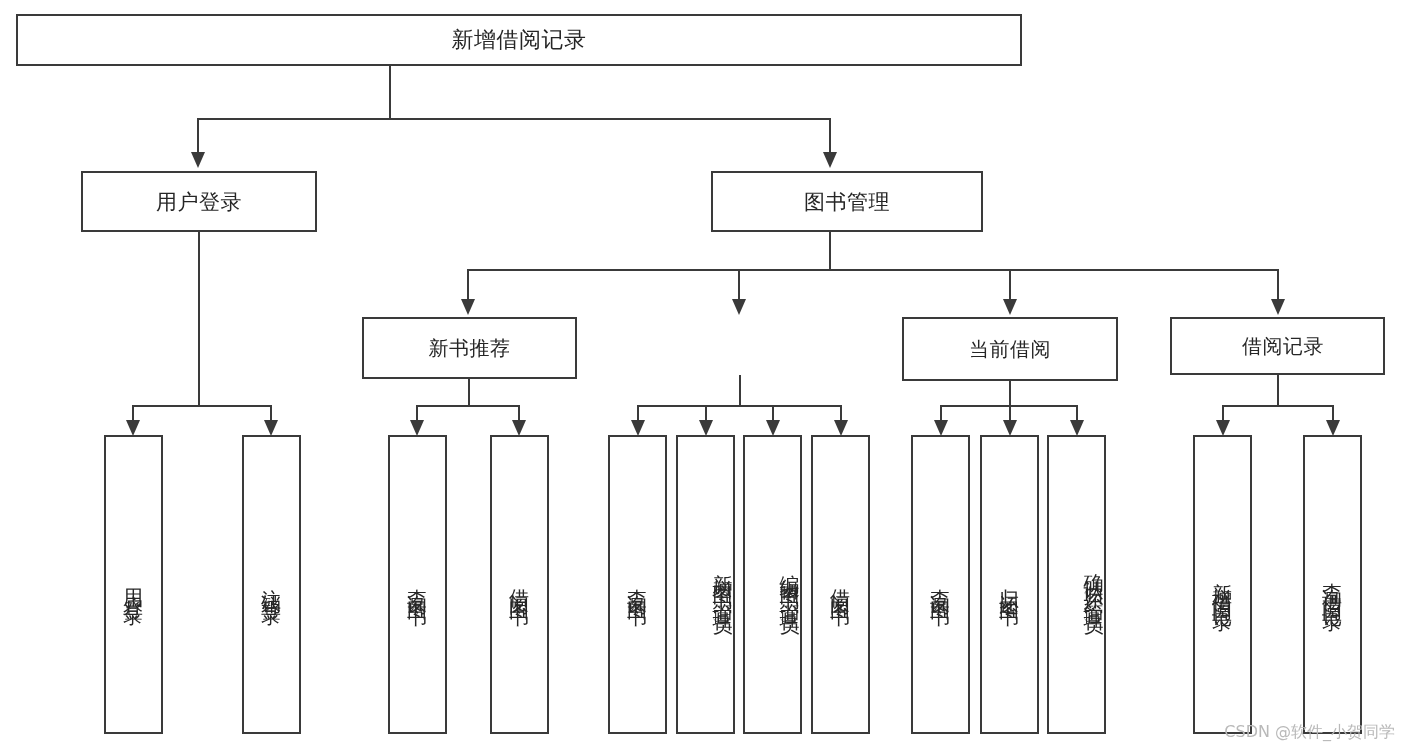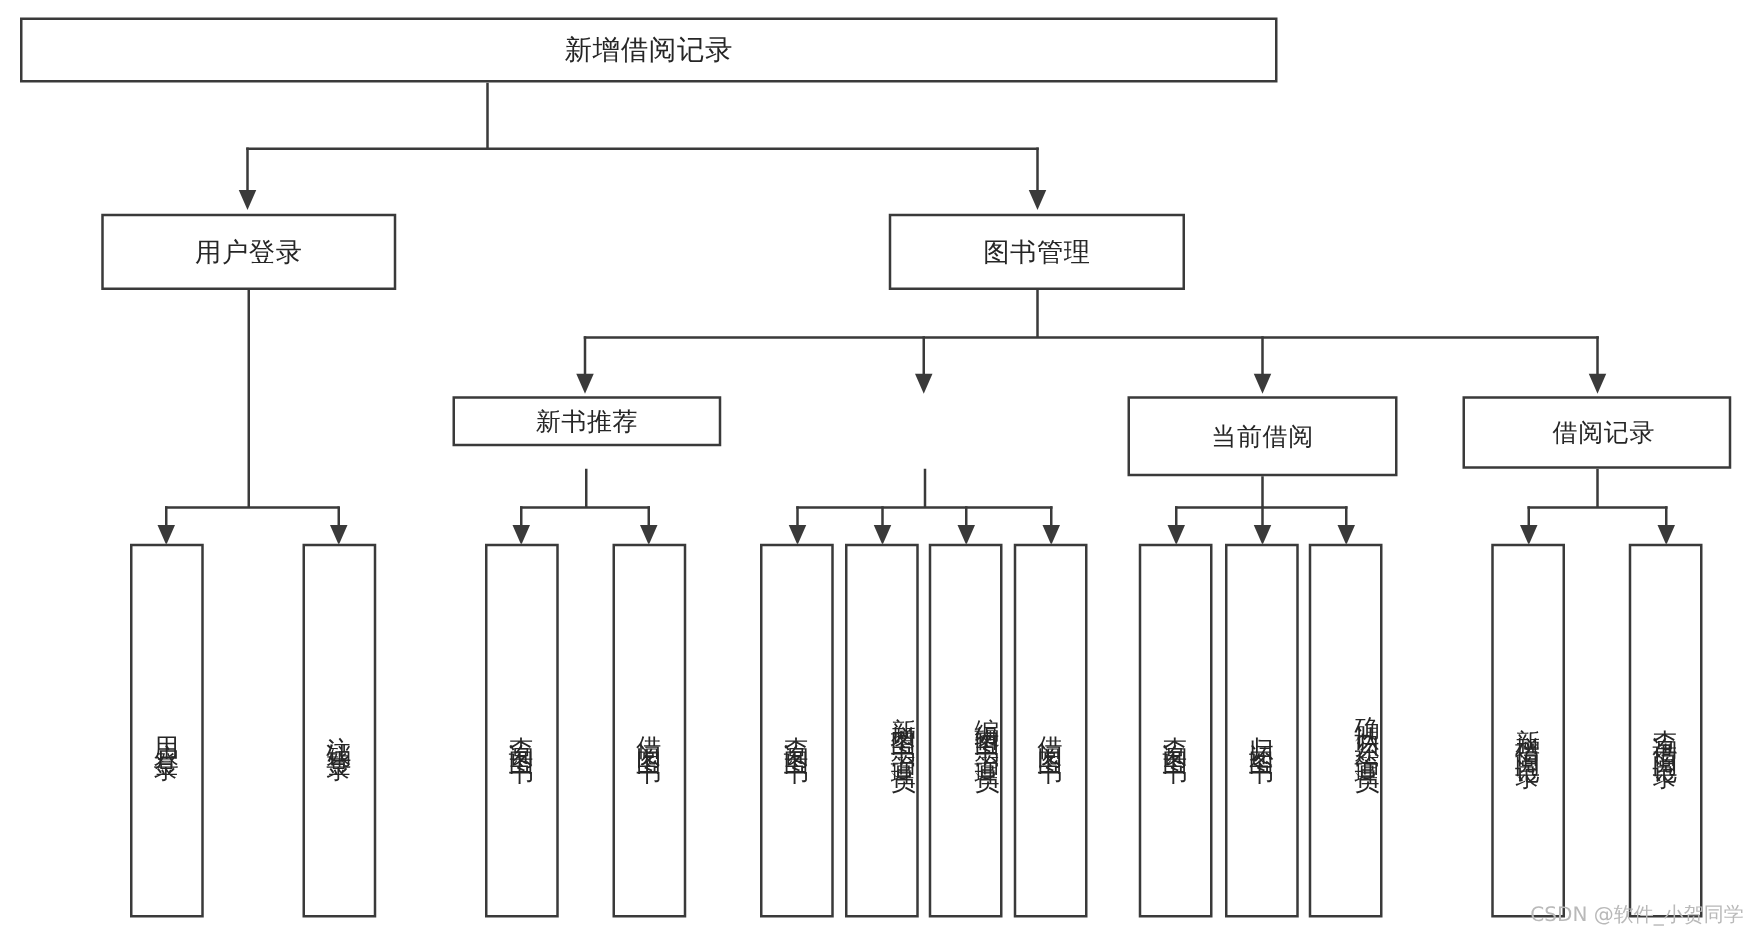--- a/index.html
+++ b/index.html
@@ -102,21 +102,21 @@
 
   <div class="hline" style="left:197px;top:118px;width:634px;"></div>
   <div class="vline" style="left:197px;top:118px;height:36px;"></div>
   <div class="vline" style="left:829px;top:118px;height:36px;"></div>
   <div class="arrow" style="left:191px;top:152px;"></div>
   <div class="arrow" style="left:823px;top:152px;"></div>
 
   <div class="node lvl2" style="left:81px;top:171px;width:236px;height:61px;">
     <span>用户登录</span>
   </div>
-  <div class="node lvl2" style="left:711px;top:171px;width:237px;height:61px;text-align:right;">
+  <div class="node lvl2" style="left:711px;top:171px;width:272px;height:61px;text-align:right;">
     <span>图书管理</span>
   </div>
 
   <div class="vline" style="left:198px;top:232px;height:174px;"></div>
   <div class="hline" style="left:132px;top:405px;width:139px;"></div>
   <div class="vline" style="left:132px;top:405px;height:18px;"></div>
   <div class="vline" style="left:270px;top:405px;height:18px;"></div>
   <div class="arrow" style="left:126px;top:420px;"></div>
   <div class="arrow" style="left:264px;top:420px;"></div>
 
@@ -124,21 +124,21 @@
   <div class="hline" style="left:467px;top:269px;width:812px;"></div>
   <div class="vline" style="left:467px;top:269px;height:32px;"></div>
   <div class="vline" style="left:738px;top:269px;height:32px;"></div>
   <div class="vline" style="left:1009px;top:269px;height:32px;"></div>
   <div class="vline" style="left:1277px;top:269px;height:32px;"></div>
   <div class="arrow" style="left:461px;top:299px;"></div>
   <div class="arrow" style="left:732px;top:299px;"></div>
   <div class="arrow" style="left:1003px;top:299px;"></div>
   <div class="arrow" style="left:1271px;top:299px;"></div>
 
-  <div class="node lvl3" style="left:362px;top:317px;width:215px;height:40px;">
+  <div class="node lvl3" style="left:362px;top:317px;width:215px;height:62px;">
     <span>新书推荐</span>
   </div>
   <div class="node lvl3" style="left:902px;top:317px;width:216px;height:64px;">
     <span>当前借阅</span>
   </div>
   <div class="node lvl3" style="left:1170px;top:317px;width:215px;height:58px;padding-left:11px;">
     <span>借阅记录</span>
   </div>
 
   <div class="vline" style="left:468px;top:375px;height:31px;"></div>

